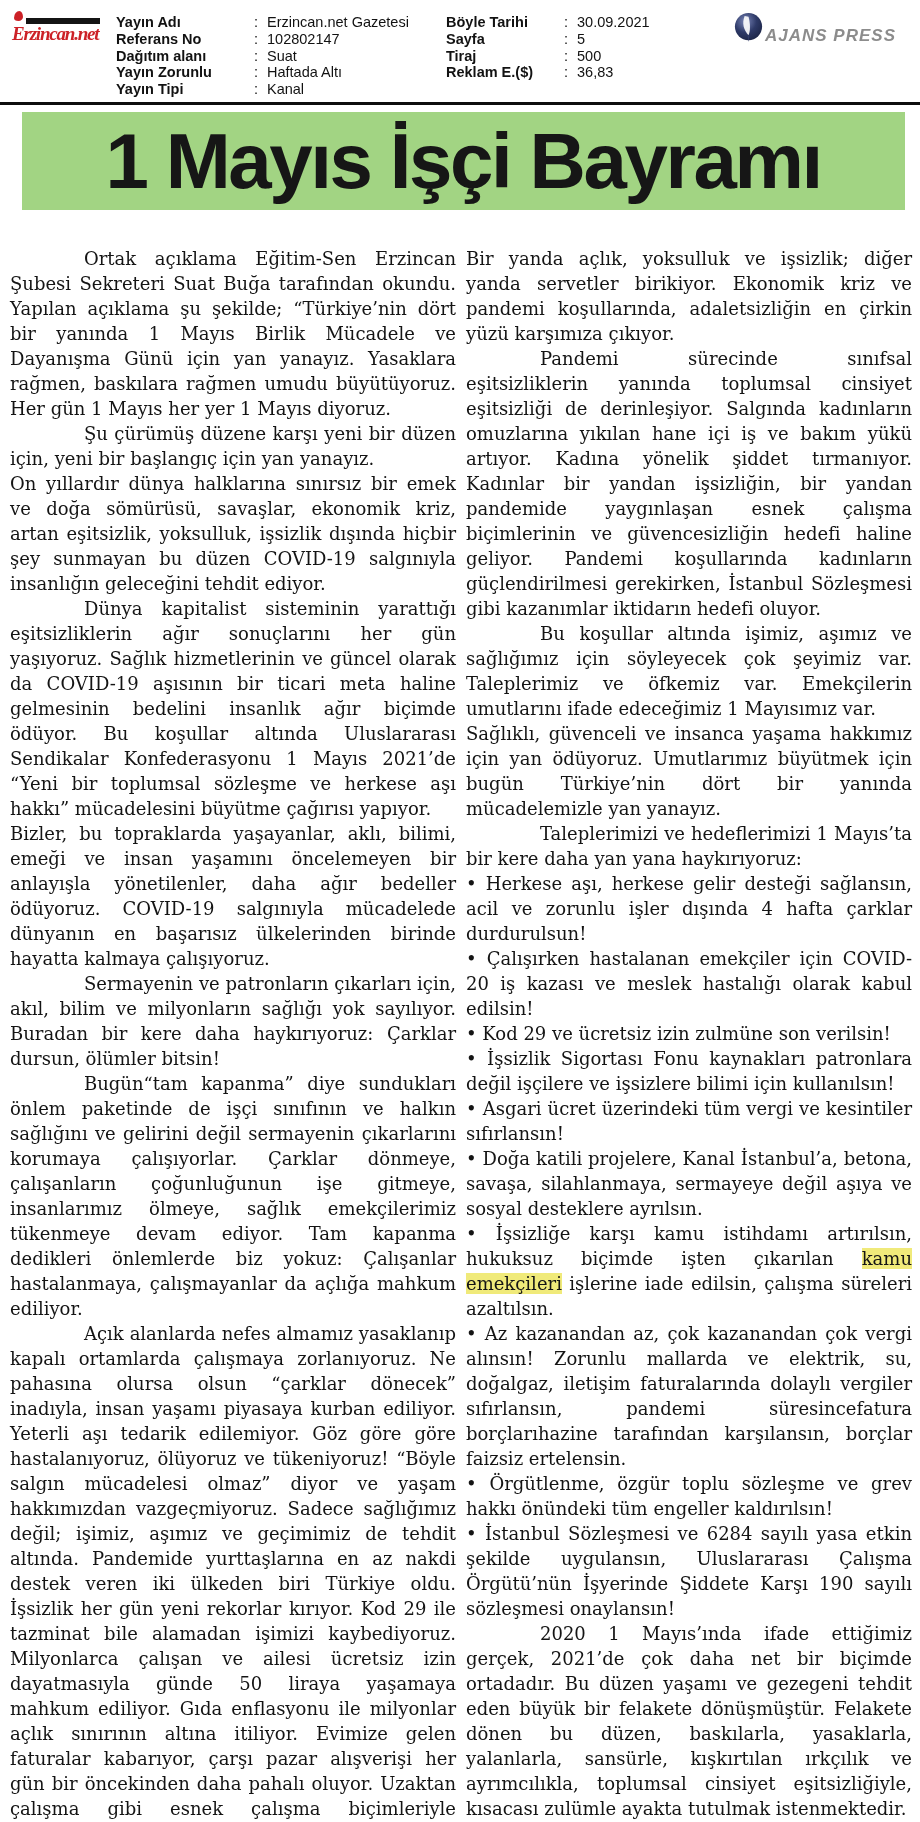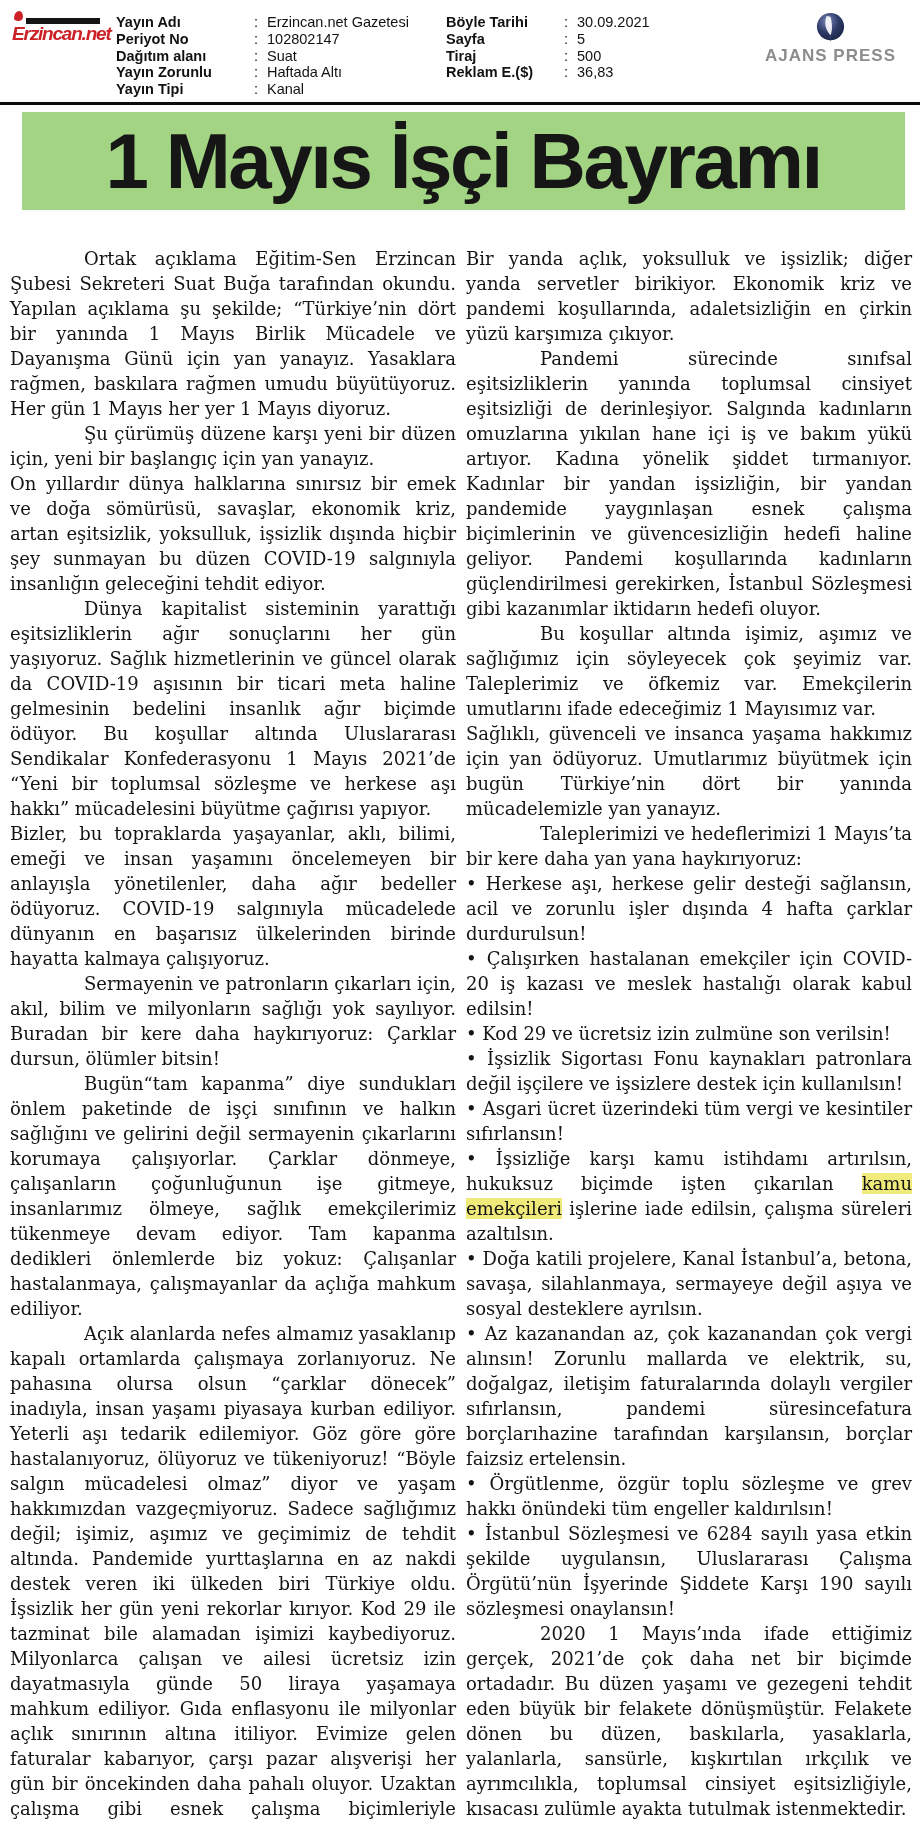--- a/index.html
+++ b/index.html
@@ -12,35 +12,35 @@
   }
   html,body{margin:0;padding:0;background:#ffffff;}
   .page{
     width:920px;height:1822px;margin:0 auto;background:#ffffff;
     color:var(--ink);font-family:"Liberation Sans",sans-serif;
     position:relative;overflow:hidden;box-sizing:border-box;
   }
   
   .meta-header{display:flex;align-items:flex-start;padding:8px 10px 0 12px;box-sizing:border-box;}
   .logo-block{width:104px;flex:0 0 auto;padding-top:10px;}
-  .erzincan-logo{position:relative;display:inline-block;}
+  .erzincan-logo{position:relative;display:inline-block;font-family:Liberation Serif, serif;}
   .logo-flame{position:absolute;top:-7px;left:2px;width:9px;height:10px;background:var(--logo-red);
     border-radius:60% 40% 50% 50%/70% 60% 40% 30%;}
   .logo-strip{height:6px;background:#141414;margin:0 0 0 14px;width:74px;}
   .logo-text{color:var(--logo-red);font-weight:bold;font-style:italic;font-size:19px;
     letter-spacing:-1.2px;line-height:20px;white-space:nowrap;}
   .meta-left{width:330px;flex:0 0 auto;padding-top:6px;}
   .meta-right{width:286px;flex:0 0 auto;padding-top:6px;}
   .meta-row{display:flex;font-size:14.5px;line-height:16.8px;}
   .meta-label{font-weight:bold;}
   .meta-left .meta-label{width:138px;}
   .meta-right .meta-label{width:118px;}
   .meta-sep{width:13px;flex:0 0 auto;}
   .meta-value{white-space:nowrap;}
-  .agency-block{margin-left:auto;display:flex;flex-direction:column;align-items:center;padding:4px 14px 0 0;}
+  .agency-block{margin-left:auto;display:flex;flex-direction:row;align-items:flex-end;padding:4px 14px 0 0;font-style:italic;}
   .agency-sphere{width:33px;height:33px;display:block;margin-bottom:1px;}
   .agency-name{color:var(--agency-gray);font-weight:bold;font-size:17px;letter-spacing:1px;white-space:nowrap;}
   
   .top-rule{height:3px;background:#0d0d0d;margin-top:4px;}
   .headline-band{margin:7px 15px 0 22px;background:var(--headline-green);height:98px;
     display:flex;align-items:center;justify-content:center;overflow:visible;}
   .headline-text{font-weight:bold;font-size:64px;letter-spacing:-2px;color:#161616;
     white-space:nowrap;display:inline-block;transform:scale(1.22,1.22);transform-origin:center center;
     line-height:1;}
   
@@ -66,21 +66,21 @@
       </div>
     </div>
 
     <div class="meta-left">
         <div class="meta-row">
           <span class="meta-label">Yayın Adı</span>
           <span class="meta-sep">:</span>
           <span class="meta-value">Erzincan.net Gazetesi</span>
         </div>
         <div class="meta-row">
-          <span class="meta-label">Periyot No</span>
+          <span class="meta-label">Referans No</span>
           <span class="meta-sep">:</span>
           <span class="meta-value">102802147</span>
         </div>
         <div class="meta-row">
           <span class="meta-label">Dağıtım alanı</span>
           <span class="meta-sep">:</span>
           <span class="meta-value">Suat</span>
         </div>
         <div class="meta-row">
           <span class="meta-label">Yayın Zorunlu</span>
@@ -153,24 +153,24 @@
       </div>
     <div class="col">
         <p class="para flush">Bir yanda açlık, yoksulluk ve işsizlik; diğer yanda servetler birikiyor. Ekonomik kriz ve pandemi koşullarında, adaletsizliğin en çirkin yüzü karşımıza çıkıyor.</p>
         <p class="para indent">Pandemi sürecinde sınıfsal eşitsizliklerin yanında toplumsal cinsiyet eşitsizliği de derinleşiyor. Salgında kadınların omuzlarına yıkılan hane içi iş ve bakım yükü artıyor. Kadına yönelik şiddet tırmanıyor. Kadınlar bir yandan işsizliğin, bir yandan pandemide yaygınlaşan esnek çalışma biçimlerinin ve güvencesizliğin hedefi haline geliyor. Pandemi koşullarında kadınların güçlendirilmesi gerekirken, İstanbul Sözleşmesi gibi kazanımlar iktidarın hedefi oluyor.</p>
         <p class="para indent">Bu koşullar altında işimiz, aşımız ve sağlığımız için söyleyecek çok şeyimiz var. Taleplerimiz ve öfkemiz var. Emekçilerin umutlarını ifade edeceğimiz 1 Mayısımız var.</p>
         <p class="para flush">Sağlıklı, güvenceli ve insanca yaşama hakkımız için yan ödüyoruz. Umutlarımız büyütmek için bugün Türkiye’nin dört bir yanında mücadelemizle yan yanayız.</p>
         <p class="para indent">Taleplerimizi ve hedeflerimizi 1 Mayıs’ta bir kere daha yan yana haykırıyoruz:</p>
         <p class="para bullet">• Herkese aşı, herkese gelir desteği sağlansın, acil ve zorunlu işler dışında 4 hafta çarklar durdurulsun!</p>
         <p class="para bullet">• Çalışırken hastalanan emekçiler için COVID-20 iş kazası ve meslek hastalığı olarak kabul edilsin!</p>
         <p class="para bullet">• Kod 29 ve ücretsiz izin zulmüne son verilsin!</p>
-        <p class="para bullet">• İşsizlik Sigortası Fonu kaynakları patronlara değil işçilere ve işsizlere destek için kullanılsın!</p>
+        <p class="para bullet">• İşsizlik Sigortası Fonu kaynakları patronlara değil işçilere ve işsizlere bilimi için kullanılsın!</p>
         <p class="para bullet">• Asgari ücret üzerindeki tüm vergi ve kesintiler sıfırlansın!</p>
+        <p class="para bullet">• Doğa katili projelere, Kanal İstanbul’a, betona, savaşa, silahlanmaya, sermayeye değil aşıya ve sosyal desteklere ayrılsın.</p>
         <p class="para bullet">• İşsizliğe karşı kamu istihdamı artırılsın, hukuksuz biçimde işten çıkarılan <span class="highlight">kamu emekçileri</span> işlerine iade edilsin, çalışma süreleri azaltılsın.</p>
-        <p class="para bullet">• Doğa katili projelere, Kanal İstanbul’a, betona, savaşa, silahlanmaya, sermayeye değil aşıya ve sosyal desteklere ayrılsın.</p>
         <p class="para bullet">• Az kazanandan az, çok kazanandan çok vergi alınsın! Zorunlu mallarda ve elektrik, su, doğalgaz, iletişim faturalarında dolaylı vergiler sıfırlansın, pandemi süresincefatura borçlarıhazine tarafından karşılansın, borçlar faizsiz ertelensin.</p>
         <p class="para bullet">• Örgütlenme, özgür toplu sözleşme ve grev hakkı önündeki tüm engeller kaldırılsın!</p>
         <p class="para bullet">• İstanbul Sözleşmesi ve 6284 sayılı yasa etkin şekilde uygulansın, Uluslararası Çalışma Örgütü’nün İşyerinde Şiddete Karşı 190 sayılı sözleşmesi onaylansın!</p>
         <p class="para indent">2020 1 Mayıs’ında ifade ettiğimiz gerçek, 2021’de çok daha net bir biçimde ortadadır. Bu düzen yaşamı ve gezegeni tehdit eden büyük bir felakete dönüşmüştür. Felakete dönen bu düzen, baskılarla, yasaklarla, yalanlarla, sansürle, kışkırtılan ırkçılık ve ayrımcılıkla, toplumsal cinsiyet eşitsizliğiyle, kısacası zulümle ayakta tutulmak istenmektedir.</p>
         <p class="para flush">Bu felakete son vermek, insanlık için yeni bir başlangıç yapmak, eşitliğin, özgürlüğün, adaletin, demokrasinin egemen olduğu, kardeşçe, barış içerisinde yaşayacağımız yeni bir toplumsal düzen kurmak ellerimizdedir. Umudumuz birliğimizde, mücadelemizde ve dayanışmamızdadır!</p>
       </div>
   </div>
 
 </div>
 

